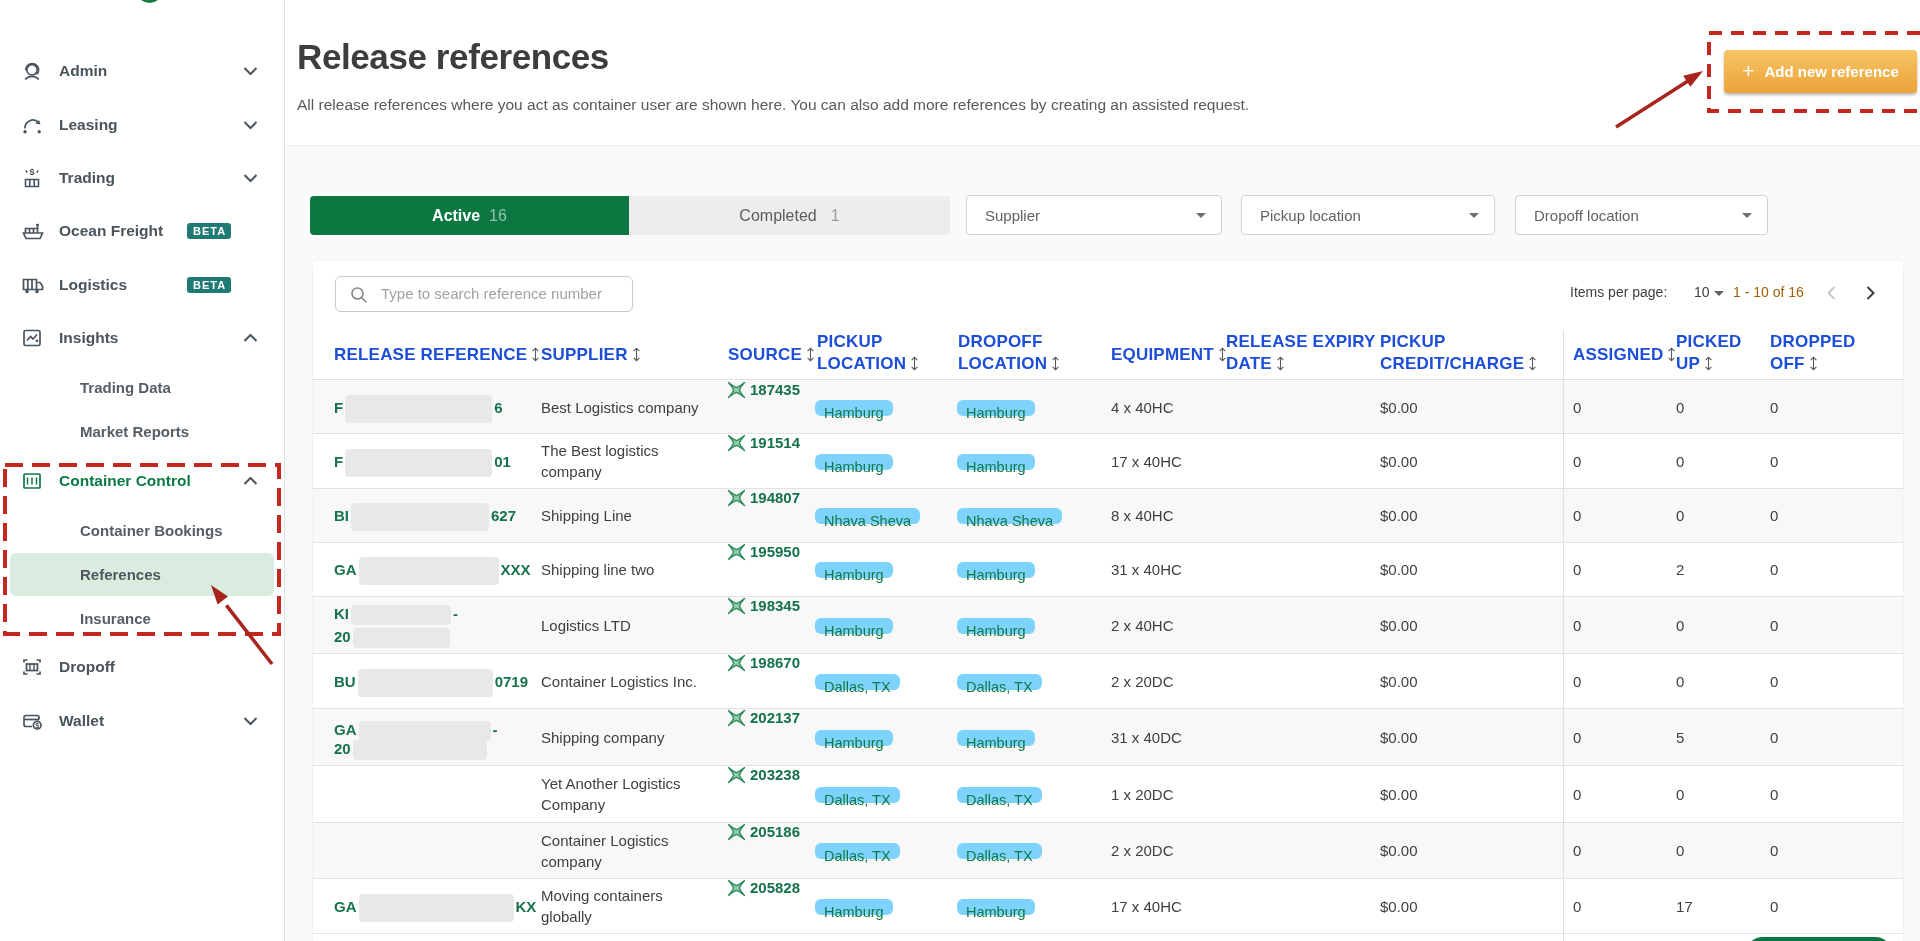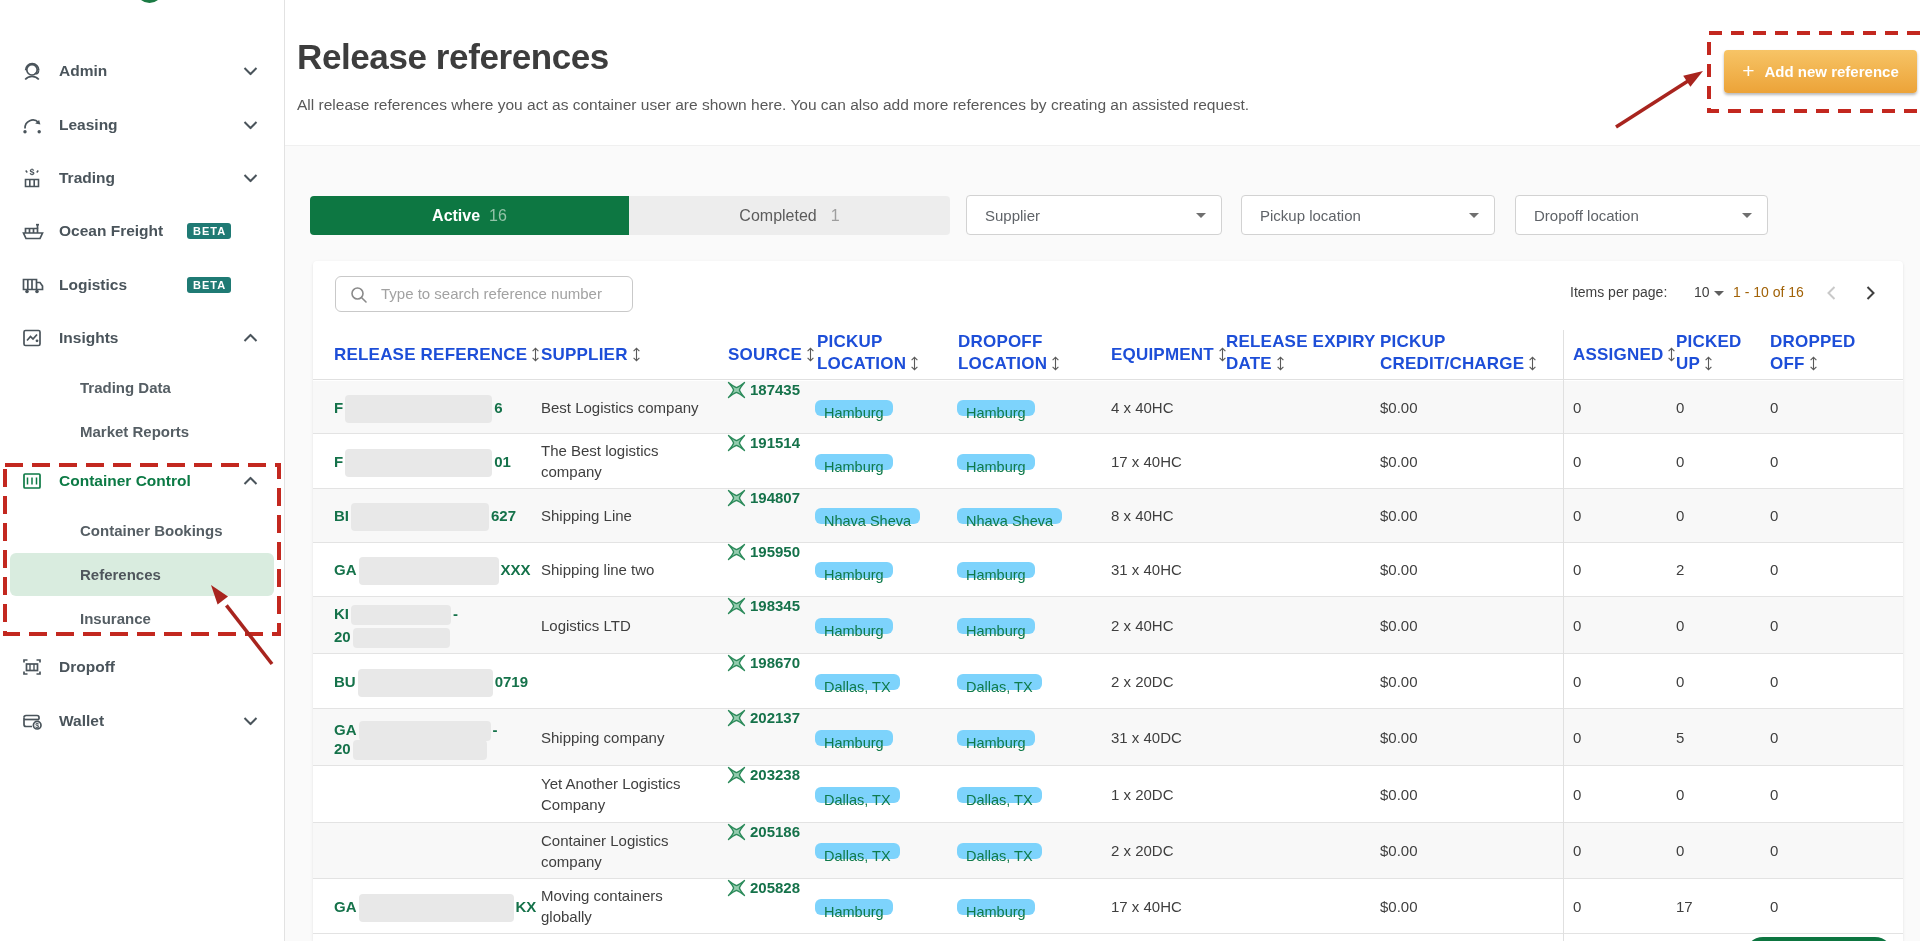--- a/index.html
+++ b/index.html
@@ -221,20 +221,21 @@
       <span class="chip">Hamburg</span>
     </div>
     <div class="c" style="left:798px;top:0;height:57px;line-height:57px">2 x 40HC</div>
     <div class="c" style="left:1067px;top:0;height:57px;line-height:57px">$0.00</div>
     <div class="c" style="left:1260px;top:0;height:57px;line-height:57px">0</div>
     <div class="c" style="left:1363px;top:0;height:57px;line-height:57px">0</div>
     <div class="c" style="left:1457px;top:0;height:57px;line-height:57px">0</div>
   </div>
 <div class="row" style="top:654px;height:55px;background:#ffffff">
     <div class="c ref" style="left:21px;top:0;height:55px;line-height:55px">BU<span class="blur" style="width:135px"></span>0719</div>
+    <div class="c sup" style="left:228px;top:0;height:55px;line-height:55px">Container Logistics Inc.</div>
     <div class="c srcc" style="left:414px;top:0;height:55px">
       <svg class="xic" width="19" height="18" viewBox="0 0 19 18">
         <path d="M1.5 1.5 C5.5 4.8, 7.5 5.9, 9.5 6.6 C11.5 5.9, 13.5 4.8, 17.5 1.5 C14.2 5.4, 13 7.1, 12.4 9 C13 10.9, 14.2 12.6, 17.5 16.5 C13.5 13.2, 11.5 12.1, 9.5 11.4 C7.5 12.1, 5.5 13.2, 1.5 16.5 C4.8 12.6, 6 10.9, 6.6 9 C6 7.1, 4.8 5.4, 1.5 1.5 Z" fill="#94ccae" stroke="#2b8a5a" stroke-width="1.3" stroke-linejoin="round"></path>
       </svg>
       <span class="srcnum">198670</span>
     </div>
     <div class="chipwrap" style="left:502px;top:0;height:55px">
       <span class="chip">Dallas, TX</span>
     </div>
     <div class="chipwrap" style="left:644px;top:0;height:55px">

